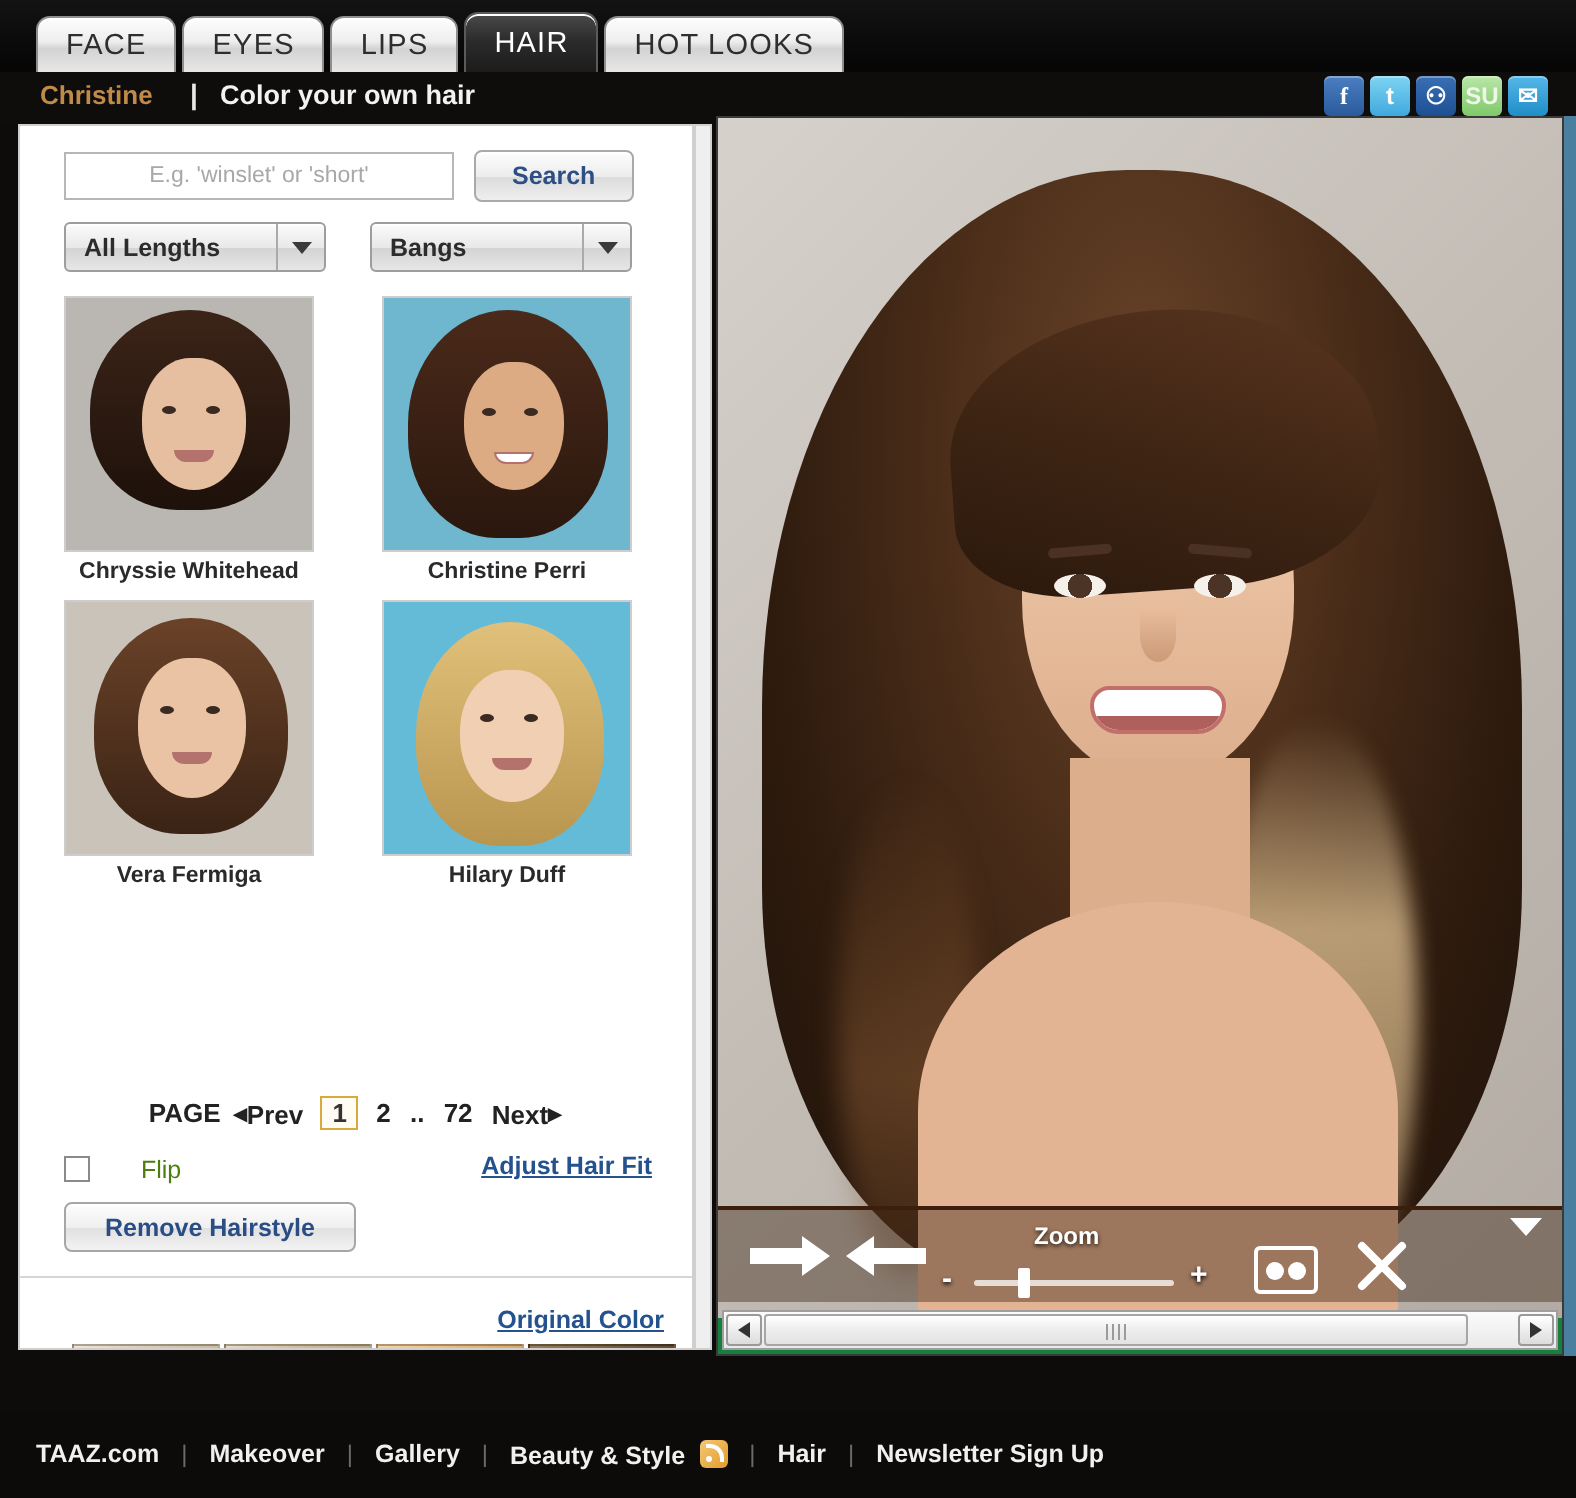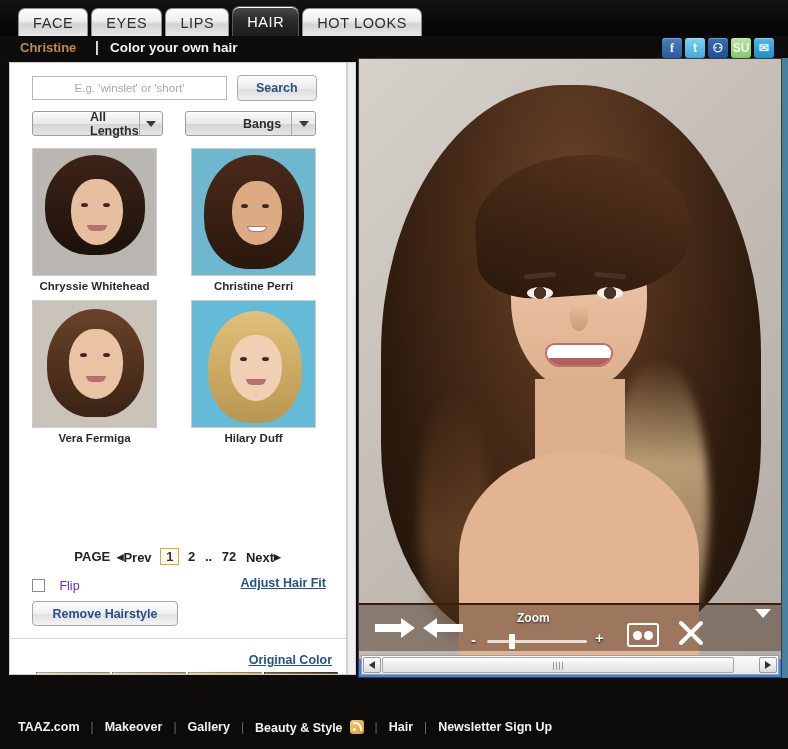--- a/index.html
+++ b/index.html
@@ -90,21 +90,20 @@
     background:linear-gradient(180deg,#fdfdfd,#ececec 52%,#dcdcdc 53%,#efefef);
     font-size:12.5px;font-weight:bold;color:#2d4f86;cursor:pointer;
     box-shadow:inset 0 1px 0 #fff;
   }
   .selrow{ position:absolute; left:22px; top:48px; display:flex; gap:22px;}
   .sel{
     width:131px;height:25px;border:1px solid #9d9d9d;border-radius:3px;
     background:linear-gradient(180deg,#fbfbfb,#e8e8e8 52%,#d4d4d4 53%,#e6e6e6);
     display:flex;align-items:center;cursor:pointer;
     box-shadow:inset 0 1px 0 #fff;
-    padding-left:48px;
   }
   .sel .lbl{ flex:1; padding-left:9px; font-size:12.5px; font-weight:bold; color:#2c2c2c;}
   .sel .arw{
     width:24px;height:100%;border-left:1px solid #aaa;display:flex;align-items:center;justify-content:center;
   }
   .arw i{ width:0;height:0;border-left:5px solid transparent;border-right:5px solid transparent;border-top:6px solid #3a3a3a; display:block;}
 
   
   .thumbs{ position:absolute; left:22px; top:85px; width:285px; }
   .trow{ display:flex; gap:34px; margin-bottom:8px; }
@@ -122,21 +121,21 @@
   .pager{ position:absolute; left:0; top:485px; width:338px; text-align:center;
     font-size:13px; font-weight:bold; color:#222; }
   .pager span{ display:inline-block; vertical-align:middle; }
   .pg-cur{
     border:1px solid #d8a93c; background:#fffdf3; padding:0 5px; margin:0 2px; color:#333;
   }
   .pg-lnk{ margin:0 3px; cursor:pointer; }
 
   .flipline{ position:absolute; left:22px; top:513px; width:294px; height:20px;}
   .cbx{ width:13px;height:13px;border:1px solid #8a8a8a;background:#fff;display:inline-block;vertical-align:-2px;cursor:pointer;}
-  .fliplbl{ font-size:12.5px;color:#6d28d9;margin-left:10px;}
+  .fliplbl{ font-size:12.5px;color:#4d7c0f;margin-left:21px;}
   .adjust{ float:right; font-size:12.5px;font-weight:bold;color:#24528f;text-decoration:underline;cursor:pointer;}
 
   .actionrow{ position:absolute; left:22px; top:538px; display:flex; gap:24px;}
   .abtn{
     width:146px;height:25px;border:1px solid #a6a6a6;border-radius:4px;
     background:linear-gradient(180deg,#fdfdfd,#efefef 52%,#e0e0e0 53%,#f3f3f3);
     font-size:12.5px;font-weight:bold;color:#2a4d85;cursor:pointer;
     box-shadow:inset 0 1px 0 #fff;
   }
 
@@ -146,21 +145,21 @@
   .swwrap{ position:absolute; left:0; top:609px; width:338px; height:58px;}
   .swgrid{ position:absolute; left:26px; top:0; display:grid; grid-template-columns:repeat(4,74px); grid-gap:3px 2px;}
   .sw{ width:74px;height:27px;border:1px solid rgba(0,0,0,.25); cursor:pointer;}
 
   
   .lscroll{position:absolute;left:347px;top:62px;width:9px;height:613px;background:#efefef;border:1px solid #cfcfcf;}
 
   
   .rightpanel{
     position:absolute; left:358px; top:58px; width:424px; height:620px;
-    background:#3b82f6; border:1px solid #3a3a3a; overflow:hidden;
+    background:#15803d; border:1px solid #3a3a3a; overflow:hidden;
   }
   .photo{ position:absolute; left:0; top:0; width:422px; height:600px; overflow:hidden;
     background:linear-gradient(180deg,#cfc9c2 0%, #bdb6ae 40%, #a89f96 100%); }
   
   .p-wall{position:absolute;inset:0;background:linear-gradient(135deg,#d6d1cb 0%,#c4beb7 45%,#b3aba3 100%);}
   .p-hair-back{
     position:absolute; left:22px; top:26px; width:380px; height:560px;
     background:radial-gradient(ellipse at 50% 25%, #6a4429 0%, #4a2d19 38%, #2e1b0e 70%, #1d1109 100%);
     border-radius:48% 48% 36% 36%;
   }

